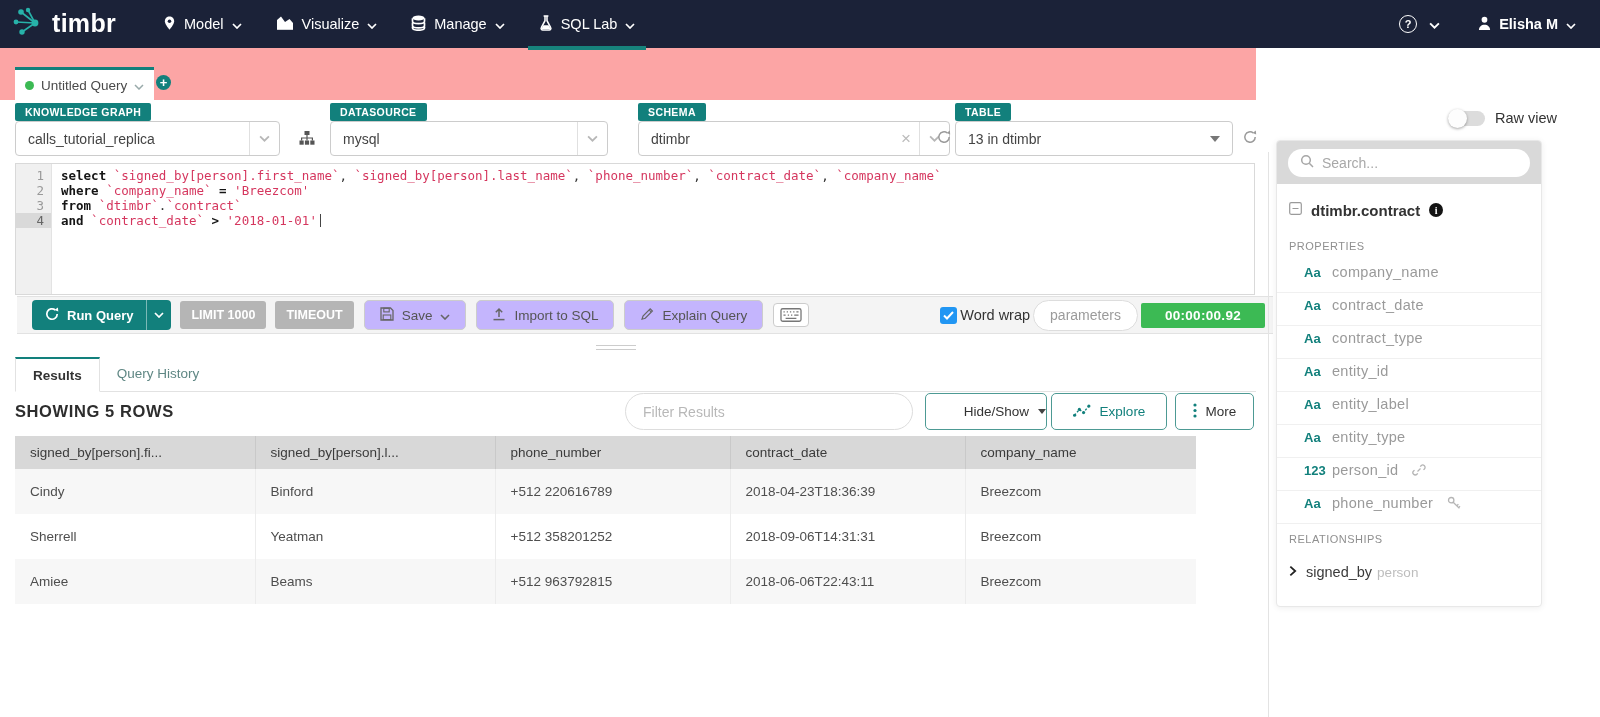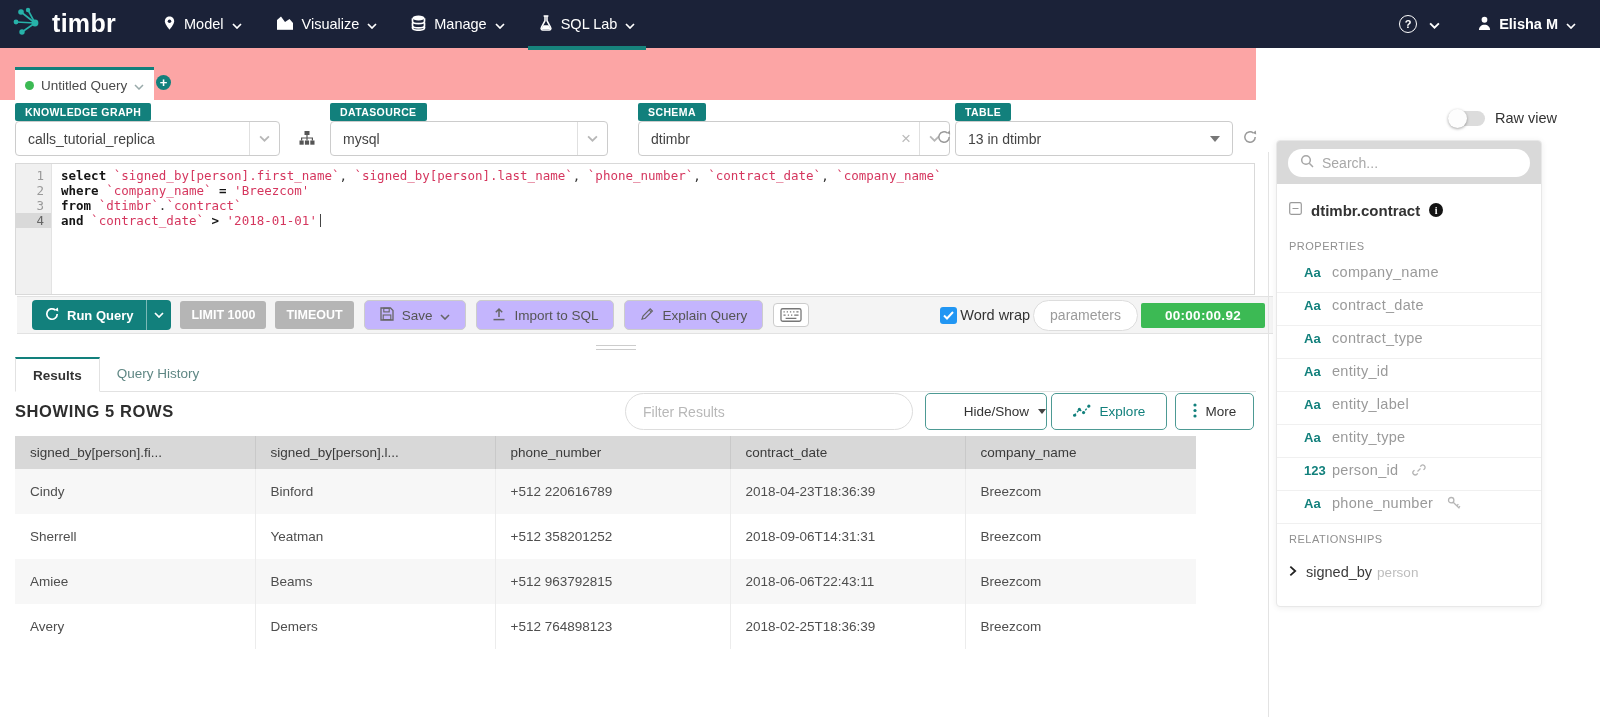--- a/index.html
+++ b/index.html
@@ -496,27 +496,20 @@
       <td>2018-09-06T14:31:31</td>
       <td>Breezcom</td>
     </tr>
     <tr>
       <td>Amiee</td>
       <td>Beams</td>
       <td>+512 963792815</td>
       <td>2018-06-06T22:43:11</td>
       <td>Breezcom</td>
     </tr>
-    <tr>
-      <td>Avery</td>
-      <td>Demers</td>
-      <td>+512 764898123</td>
-      <td>2018-02-25T18:36:39</td>
-      <td>Breezcom</td>
-    </tr>
   </tbody>
 </table>
 
 <div class="divider-v"></div>
 
 <div class="rawview">
   <div class="toggle">
     <div class="toggle-knob"></div>
   </div>
   <span class="rawview-label">Raw view</span>

